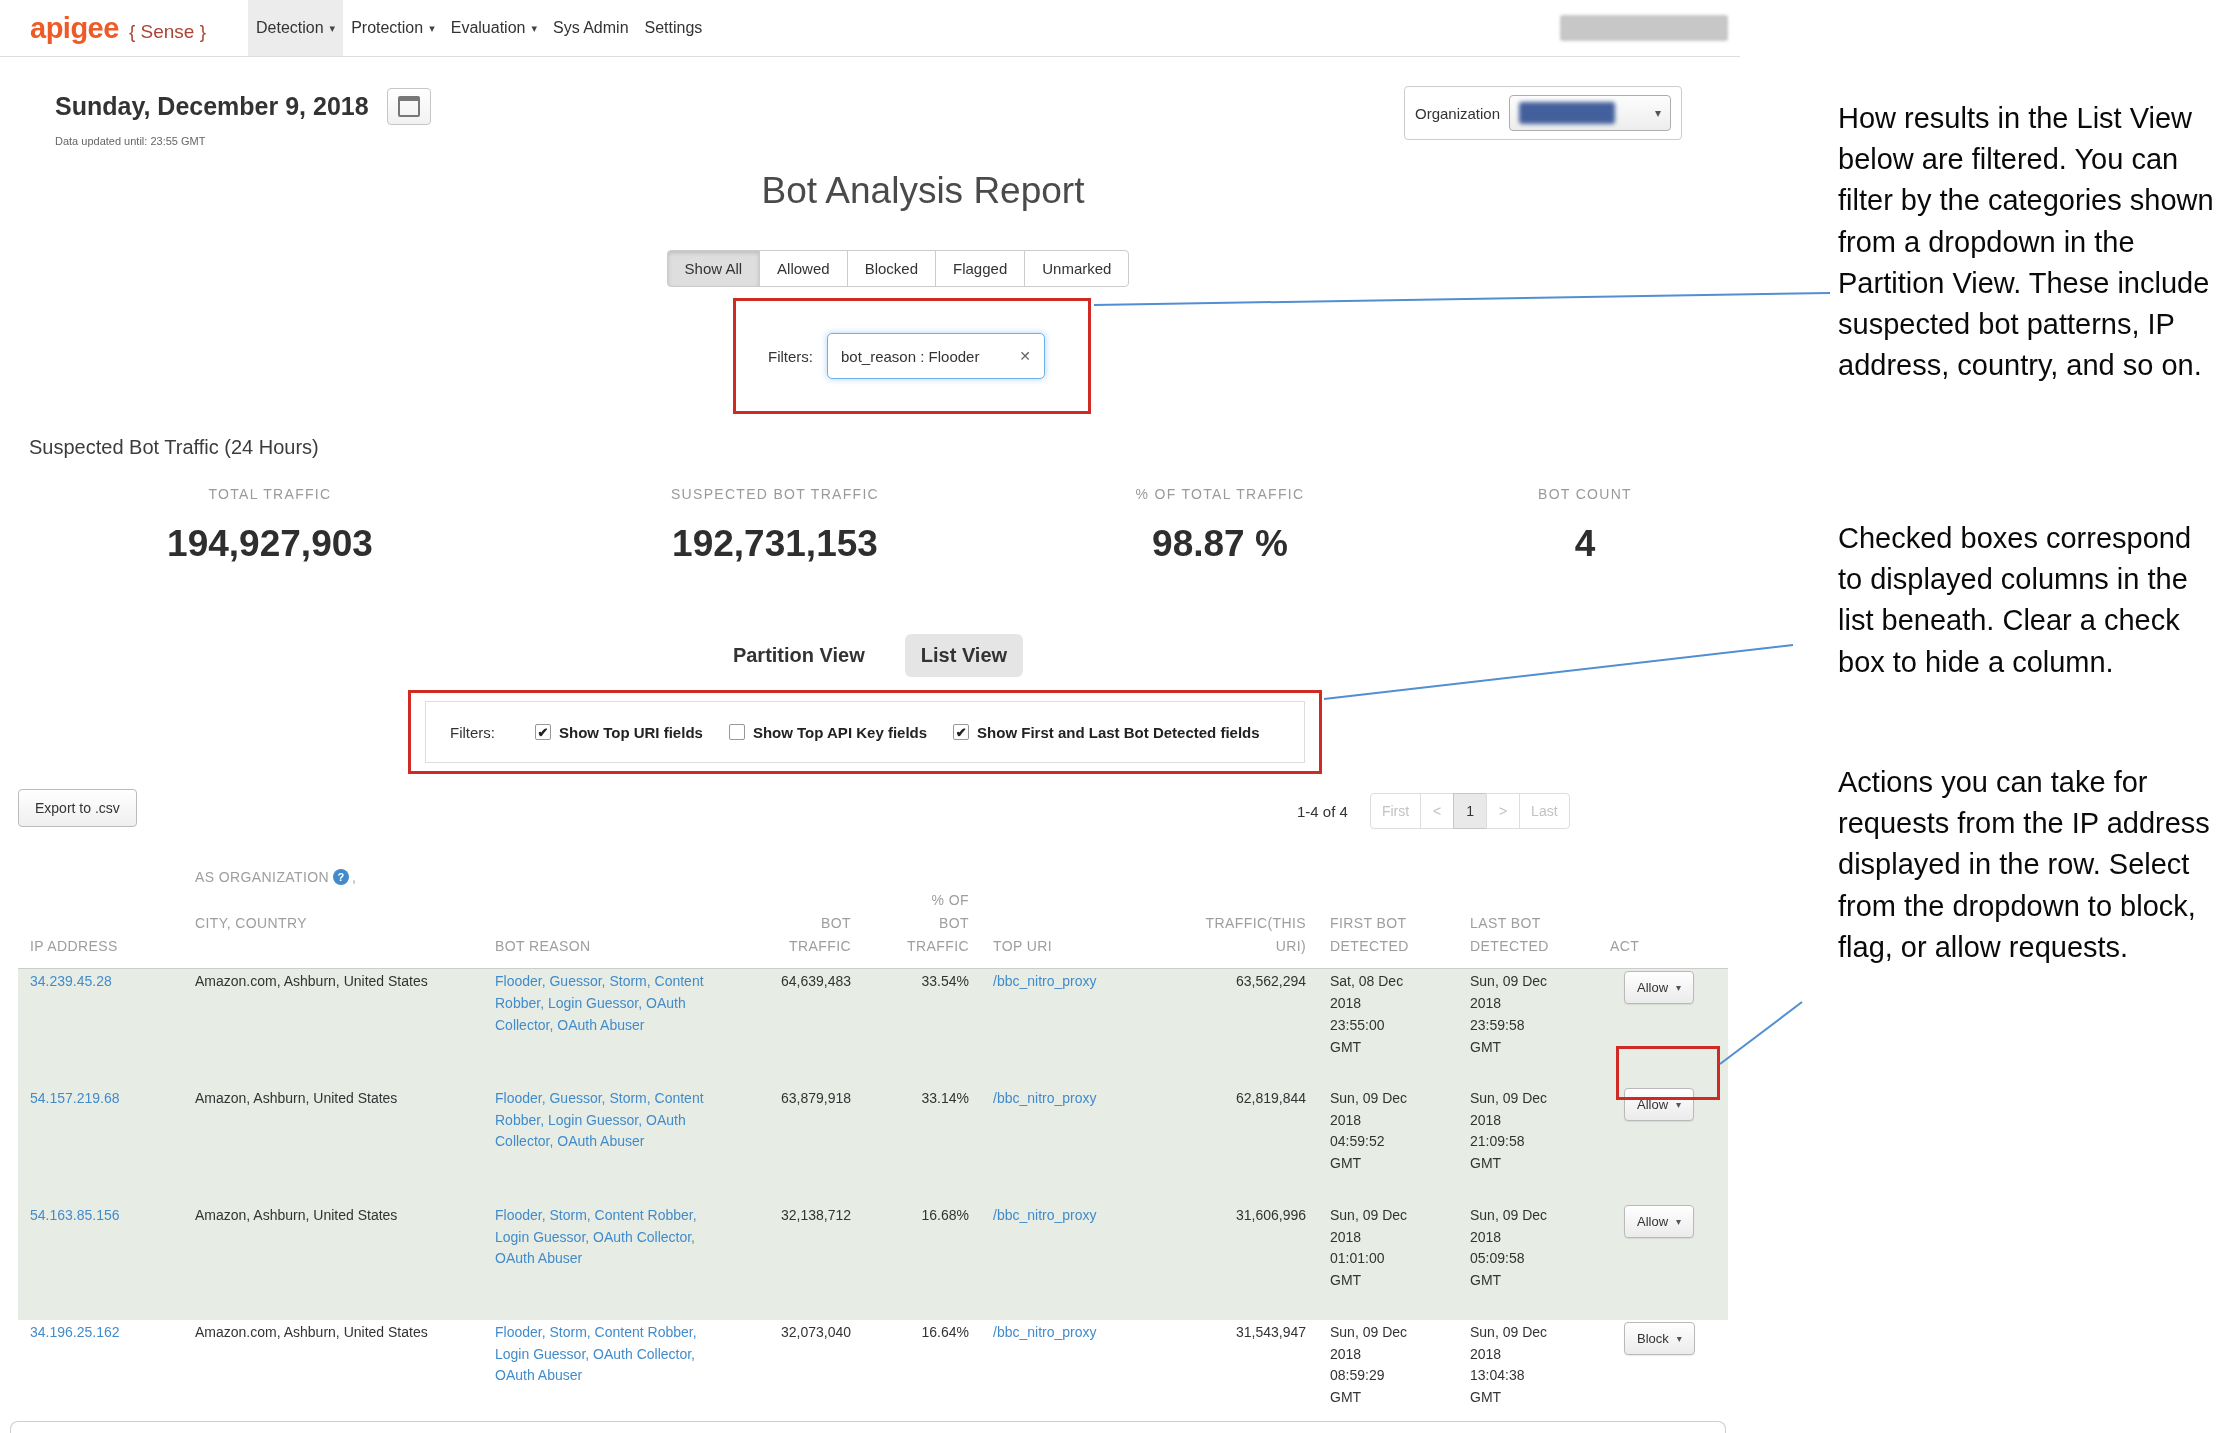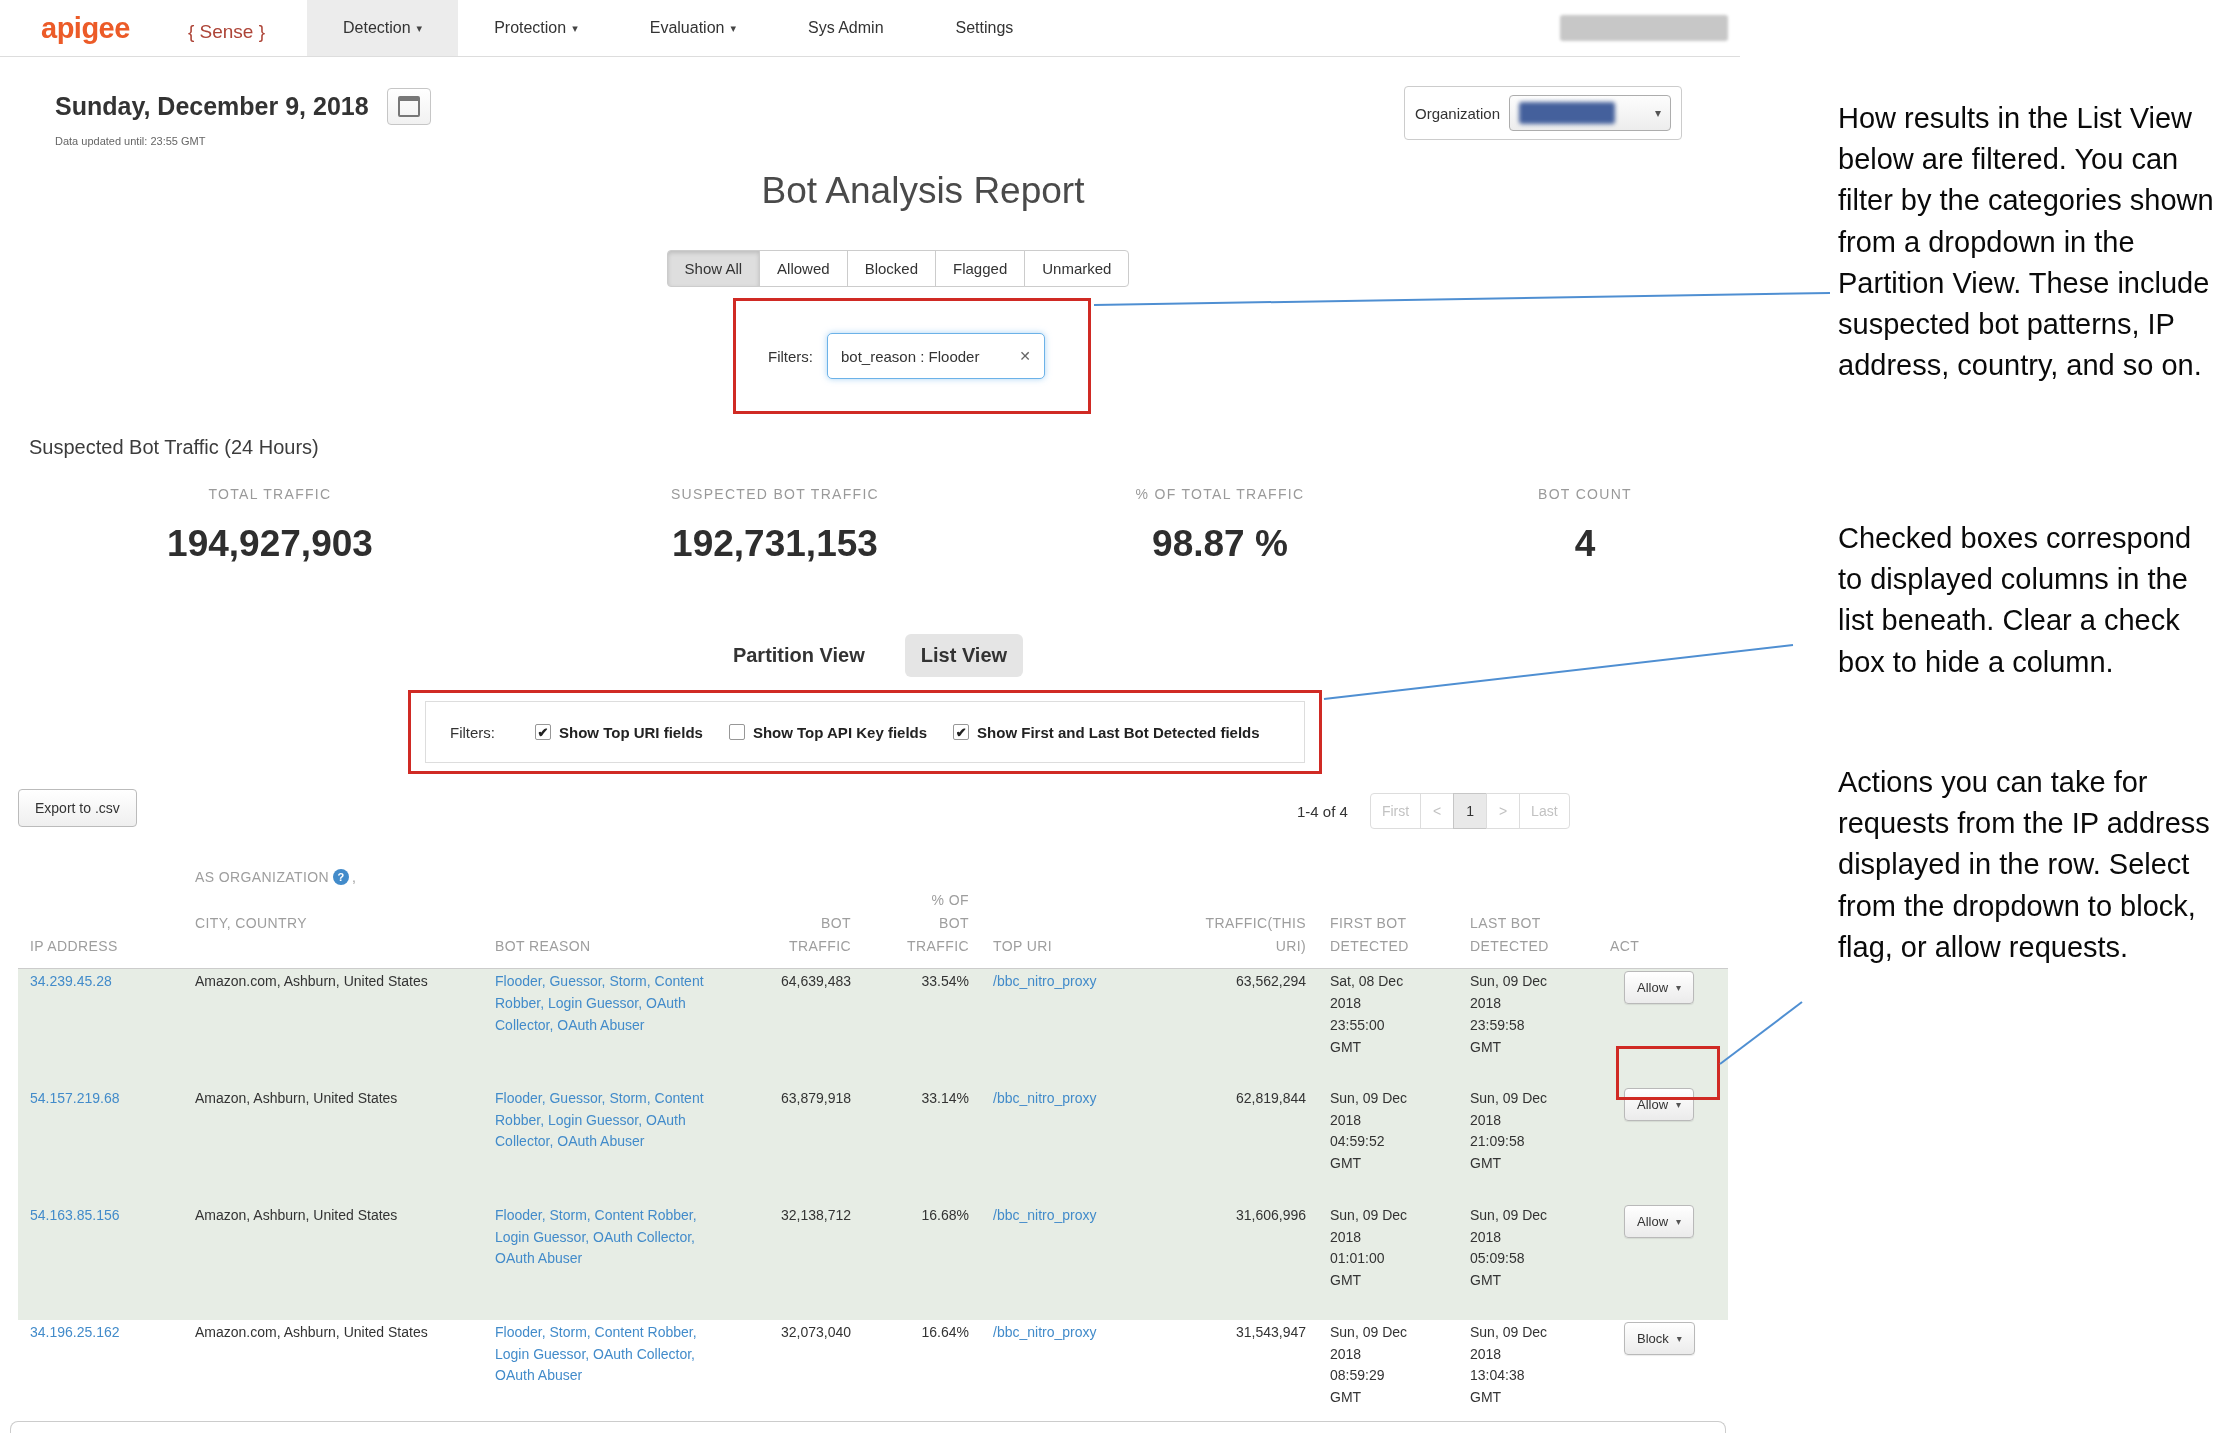--- a/index.html
+++ b/index.html
@@ -2,25 +2,25 @@
 <html style="--logo-orange: #ec5b28; --sense-red: #ad4437; --link-blue: #428bca; --callout-red: #d02a24; --callout-line-blue: #4f8fd2; --row-green: #e7ede5; --header-gray: #9e9e9e;"><head>
 <meta charset="utf-8">
 <style>
   html,body{margin:0;padding:0;background:#fff;}
   .page{position:relative;width:2216px;height:1433px;background:#ffffff;
         font-family:"Liberation Sans",sans-serif;color:#333;overflow:hidden;cursor:default;}
 
   
   .navbar{position:absolute;left:0;top:0;width:1740px;height:57px;background:#fff;
           border-bottom:1px solid #ddd;display:flex;align-items:center;box-sizing:border-box;}
-  .brand{margin-left:41px;display:flex;align-items:baseline;gap:48px;}
+  .brand{margin-left:30px;display:flex;align-items:baseline;}
   .logo{font-size:29px;font-weight:bold;color:var(--logo-orange);letter-spacing:-0.5px;}
   .brand-suffix{font-size:19px;color:var(--sense-red);margin-left:10px;}
   .nav-items{display:flex;margin-left:42px;height:100%;align-items:stretch;}
-  .nav-item{display:flex;align-items:center;padding:0 36px;font-size:16px;color:#333;cursor:pointer;white-space:nowrap;}
+  .nav-item{display:flex;align-items:center;padding:0 8px;font-size:16px;color:#333;cursor:pointer;white-space:nowrap;}
   .nav-item.active{background:#ececec;}
   .caret{font-size:11px;margin-left:6px;color:#444;}
   .redacted-email{margin-left:auto;margin-right:12px;width:168px;height:26px;background:#c7c7c7;
                   border-radius:3px;filter:blur(1.5px);}
 
   
   .date-block{position:absolute;left:55px;top:88px;}
   .date-line{display:flex;align-items:center;}
   .page-date{font-size:25px;font-weight:700;color:#333;margin:0;}
   .cal-btn{margin-left:18px;width:44px;height:37px;border:1px solid #c6c6c6;border-radius:4px;

